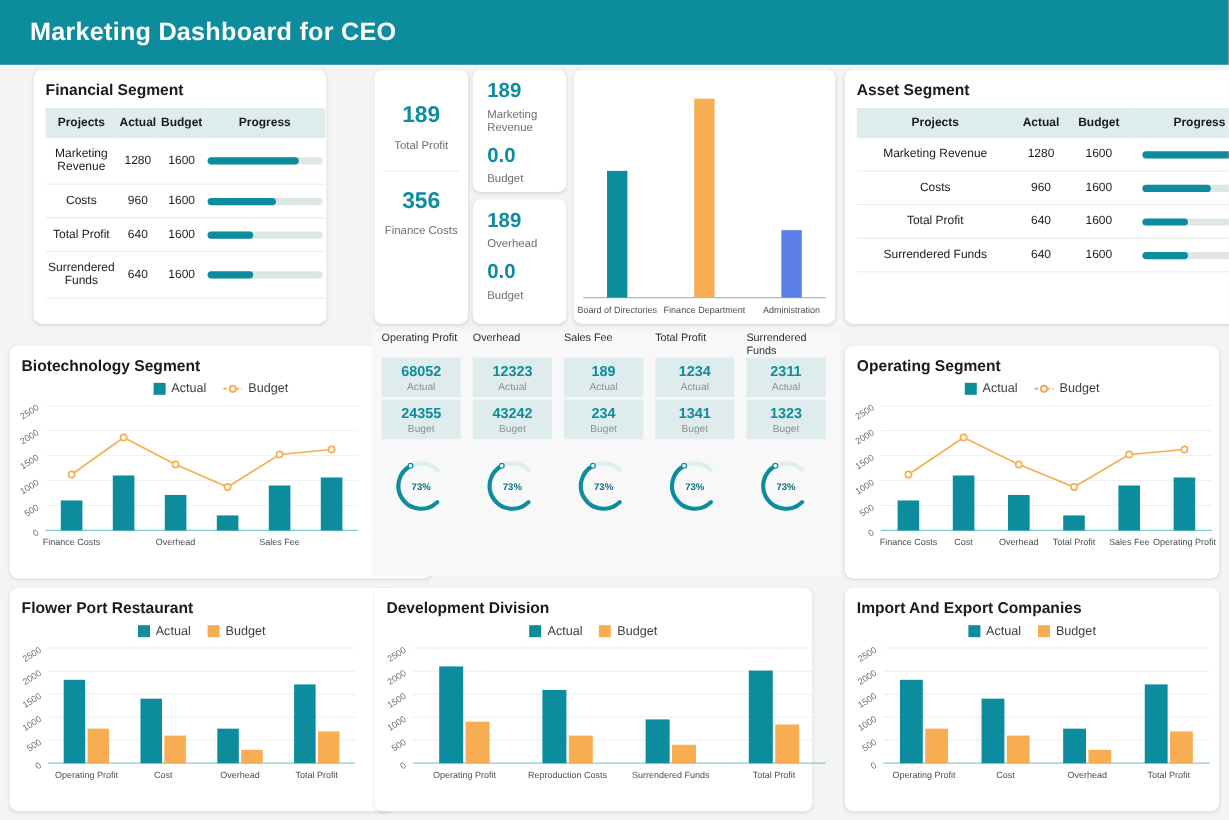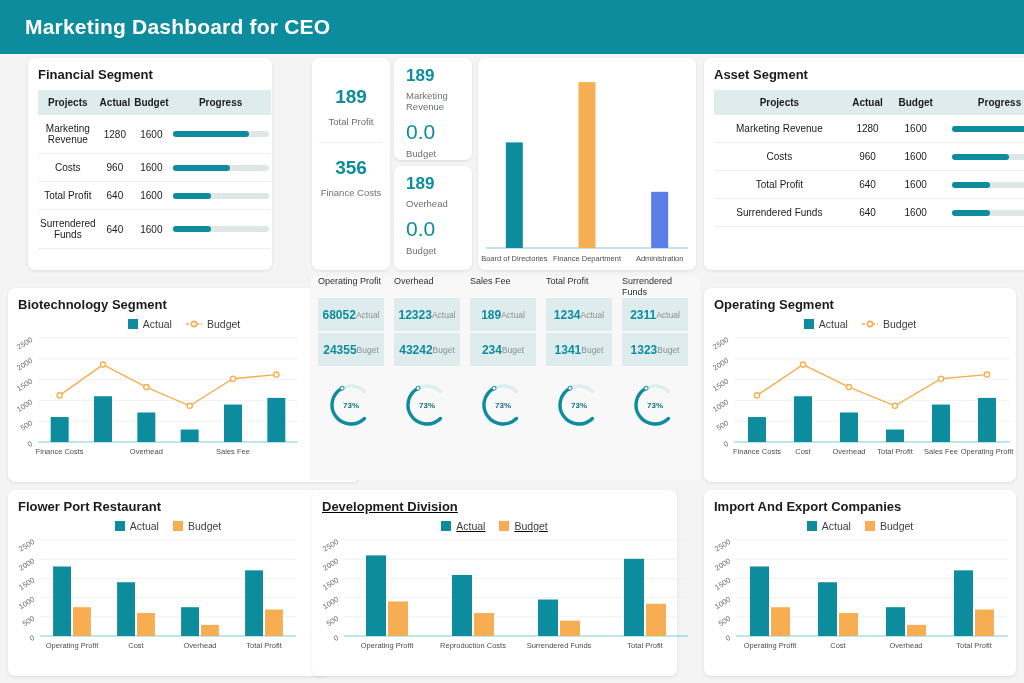--- a/index.html
+++ b/index.html
@@ -50,29 +50,29 @@
 
   
   .kpi-stack { display: flex; flex-direction: column; align-items: center; padding-top: 28px; }
   .kpi-big { font-size: 19px; font-weight: bold; color: #0d8c9e; text-align: center; }
   .kpi-sub { font-size: 9.5px; color: #6b7070; text-align: center; margin-top: 8px; line-height: 1.25; }
   .kpi-sep { width: 82%; height: 1px; background: #eeeeee; margin: 14px 0; }
 
   .kpi-mini { padding: 8px 0 0 12px; }
   .kpi-mini .v { font-size: 17px; font-weight: bold; color: #0d8c9e; }
   .kpi-mini .l { font-size: 9.5px; color: #6b7070; margin-top: 4px; }
-  .kpi-mini .v2 { font-size: 21px; font-weight: normal; color: #0d8c9e; margin-top: 8px; }
+  .kpi-mini .v2 { font-size: 17px; font-weight: bold; color: #0d8c9e; margin-top: 8px; }
 
   
   .strip { position: absolute; left: 310px; top: 276px; width: 390px; height: 204px; background: #f8f8f8; }
   .metric-col { position: absolute; top: 0; width: 66px; }
   .metric-head { font-size: 9px; color: #2b2f2f; line-height: 1.2; height: 22px; }
   .metric-box {
     background: #dfeced; width: 66px; height: 33px;
-    display: flex; align-items: center; justify-content: center;
+    display: flex; flex-direction: column; align-items: center; justify-content: center;
     margin-bottom: 2px;
   }
   .metric-box .mv { font-size: 12px; font-weight: bold; color: #0d8c9e; }
   .metric-box .ml { font-size: 8.5px; color: #8a9090; margin-top: 1px; }
   .gauge-wrap { margin-top: 14px; display: flex; justify-content: center; }
   .gauge-text { font-size: 8px; font-weight: bold; fill: #0d6f80; }
 
   
   .legend { display: flex; justify-content: center; gap: 14px; align-items: center; margin-top: 6px; }
   .legend-item { display: flex; align-items: center; gap: 5px; font-size: 10.5px; color: #3a3f3f; }
@@ -472,21 +472,21 @@
         <text x="128" y="116" text-anchor="middle" class="xtick">Cost</text>
         <rect x="173.07999999999998" y="75.2" width="17.92" height="28.799999999999997" fill="#0d8c9e"></rect>
         <rect x="193" y="92.864" width="17.92" height="11.136000000000001" fill="#f7ae52"></rect>
         <text x="192" y="116" text-anchor="middle" class="xtick">Overhead</text>
         <rect x="237.07999999999998" y="38.336" width="17.92" height="65.664" fill="#0d8c9e"></rect>
         <rect x="257" y="77.50399999999999" width="17.92" height="26.496000000000002" fill="#f7ae52"></rect>
         <text x="256" y="116" text-anchor="middle" class="xtick">Total Profit</text>
       </svg>
   </div>
 
-  <div class="card" style="left:312px; top:490px; width:365px; height:186px;text-decoration:underline;">
+  <div class="card" style="left:312px; top:490px; width:365px; height:186px;">
     <div class="card-title">Development Division</div>
     <div class="legend">
       <div class="legend-item">
         <span class="lg-sq"></span>
         <span>Actual</span>
       </div>
       <div class="legend-item">
         <span class="lg-sq orange"></span>
         <span>Budget</span>
       </div>

